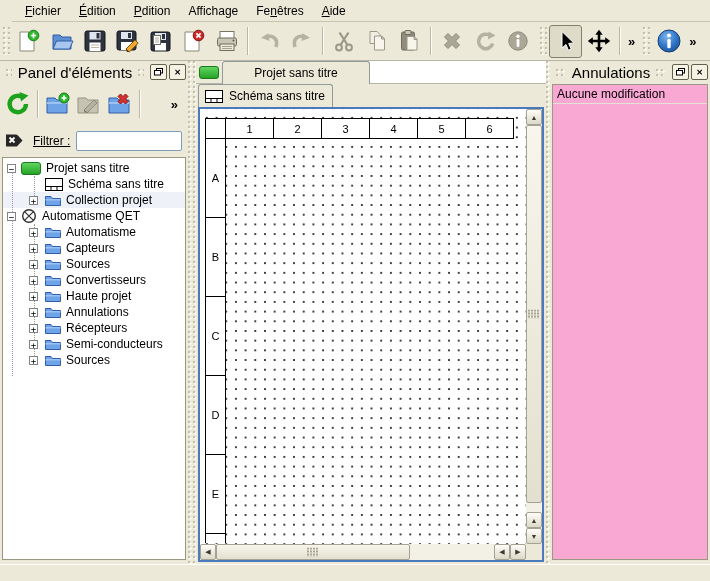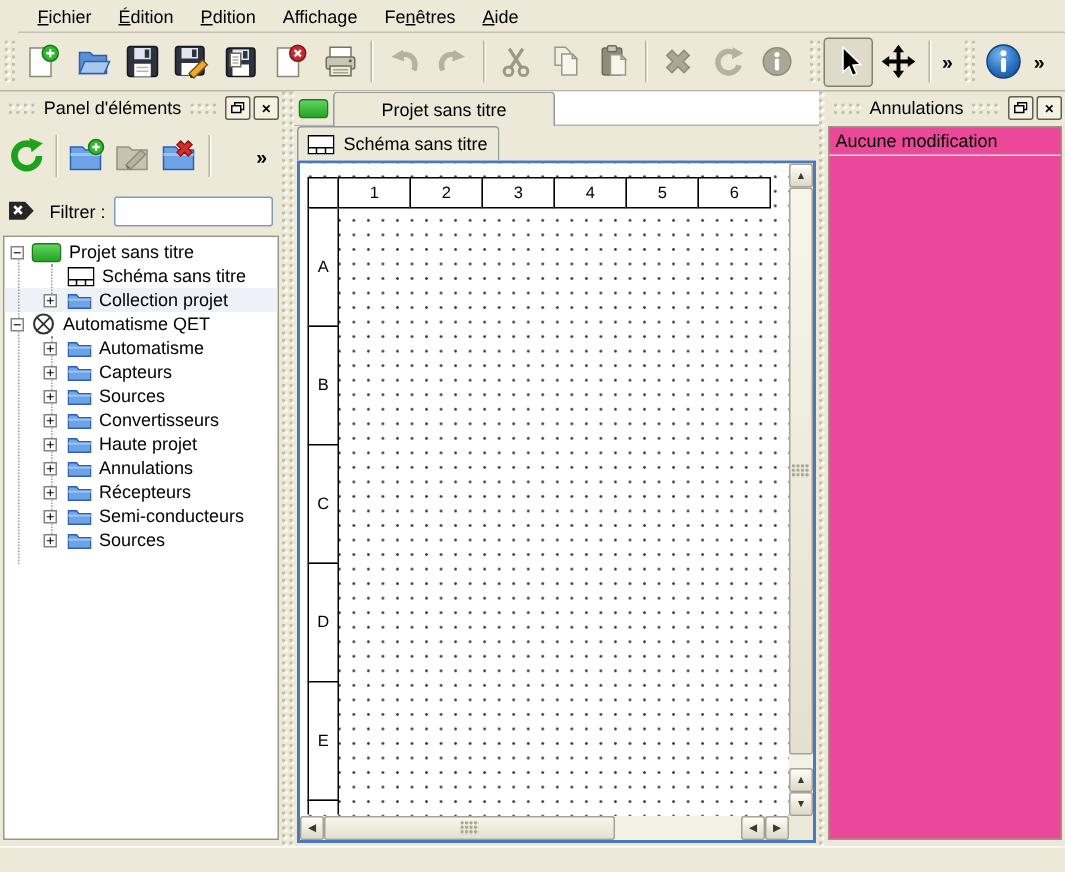--- a/index.html
+++ b/index.html
@@ -30,21 +30,21 @@
   .tb-btn{width:33px;height:33px;display:flex;align-items:center;justify-content:center;flex:0 0 auto;}
   .tb-btn.pressed{border:1px solid #82806f;background:#dedbc9;border-radius:3px;box-sizing:border-box;}
   .tb-sep{width:1px;height:28px;background:#b9b6a7;box-shadow:1px 0 0 #fdfcf5;margin:0 4px;flex:0 0 auto;}
   .chev{font-weight:bold;font-size:13px;padding:0 4px;}
   
   .dock-left{position:absolute;left:0;top:61px;width:188px;height:503px;}
   .dock-right{position:absolute;left:550px;top:61px;width:160px;height:503px;}
   .split-v{position:absolute;top:61px;height:503px;}
   .dock-title{position:absolute;left:2px;right:2px;top:3px;height:16px;display:flex;align-items:center;}
   .dock-title .strip{flex:1;height:7px;margin:0 4px;}
-  .dock-title .t{font-size:12px;padding:0 2px;white-space:nowrap;}
+  .dock-title .t{font-size:15px;padding:0 2px;white-space:nowrap;}
   .win-btn{width:15px;height:14px;border:1px solid #60604f;border-radius:2px;background:#f5f2e3;
     display:flex;align-items:center;justify-content:center;font-size:8px;font-weight:bold;margin-left:2px;flex:0 0 auto;}
   
   .ptoolbar{position:absolute;left:2px;top:25px;width:184px;height:36px;display:flex;align-items:center;}
   .p-btn{width:31px;height:32px;display:flex;align-items:center;justify-content:center;flex:0 0 auto;}
   
   .filter-row{position:absolute;left:4px;top:68px;width:180px;height:24px;display:flex;align-items:center;}
   .filter-input{width:106px;height:20px;margin-left:6px;border:1px solid #7f9db9;border-radius:2px;
     background:#fff;font-family:"Liberation Sans",sans-serif;font-size:12px;padding:0 3px;box-sizing:border-box;}
   
@@ -55,21 +55,21 @@
   .trow .lbl{margin-left:5px;}
   .trow.lvl0{padding-left:18px;}
   .trow.lvl1{padding-left:42px;}
   .trow.hl{background:#eef1f7;}
   .exp{position:absolute;width:9px;height:9px;border:1px solid #848484;background:#fff;
     font-size:9px;line-height:8px;text-align:center;box-sizing:border-box;z-index:2;
     font-family:"DejaVu Sans Mono",monospace;}
   .exp.e0{left:4px;} .exp.e1{left:26px;}
   .guide{position:absolute;border-left:1px dotted #9a9a9a;width:0;z-index:1;}
   
-  .undo-list{position:absolute;left:2px;top:23px;width:156px;height:476px;background:#ec4899;
+  .undo-list{position:absolute;left:2px;top:23px;width:156px;height:476px;background:#f9a8d4;
     border:1px solid #9a9782;box-sizing:border-box;}
   .undo-item{height:16px;line-height:16px;padding:1px 4px;border-bottom:1px solid #e4e2d6;}
   
   .mdi{position:absolute;left:196px;top:61px;width:350px;height:503px;}
   .proj-tabbar{position:absolute;left:0;top:0;width:350px;height:23px;background:#fff;
     border-bottom:1px solid #b9b6a7;box-sizing:border-box;}
   .proj-iconbox{position:absolute;left:0;top:0;width:26px;height:22px;background:#ece9d8;
     display:flex;align-items:center;justify-content:center;}
   .tab{position:absolute;box-sizing:border-box;background:#ece9d8;border:1px solid #919b9c;border-bottom:none;
     border-radius:3px 3px 0 0;display:flex;align-items:center;justify-content:center;}
@@ -339,21 +339,21 @@
     <div class="tb-sep"></div>
     <div class="sb-spacer"></div>
     <div class="chev" style="margin-right:4px;">»</div>
   </div>
 
   <div class="filter-row">
     <svg width="22" height="19">
         <path d="M2 2.5 h10 a2 2 0 0 1 1.4 0.6 l5.1 5.4 -5.1 5.4 a2 2 0 0 1 -1.4 0.6 H2 z" fill="#262626"></path>
         <path d="M5.5 5.5 l5 5 M10.5 5.5 l-5 5" stroke="#fff" stroke-width="1.8"></path>
       </svg>
-    <span style="margin-left:7px;">Filtrer :</span>
+    <span style="margin-left:7px;text-decoration:underline;">Filtrer :</span>
     <input class="filter-input" type="text" value="" style="">
   </div>
 
   <div class="tree">
     <div class="tree-inner">
       <div class="guide" style="left:9px;top:10px;height:208px;"></div>
       <div class="guide" style="left:31px;top:18px;height:24px;"></div>
       <div class="guide" style="left:31px;top:66px;height:136px;"></div>
 
       <div class="trow lvl0">

